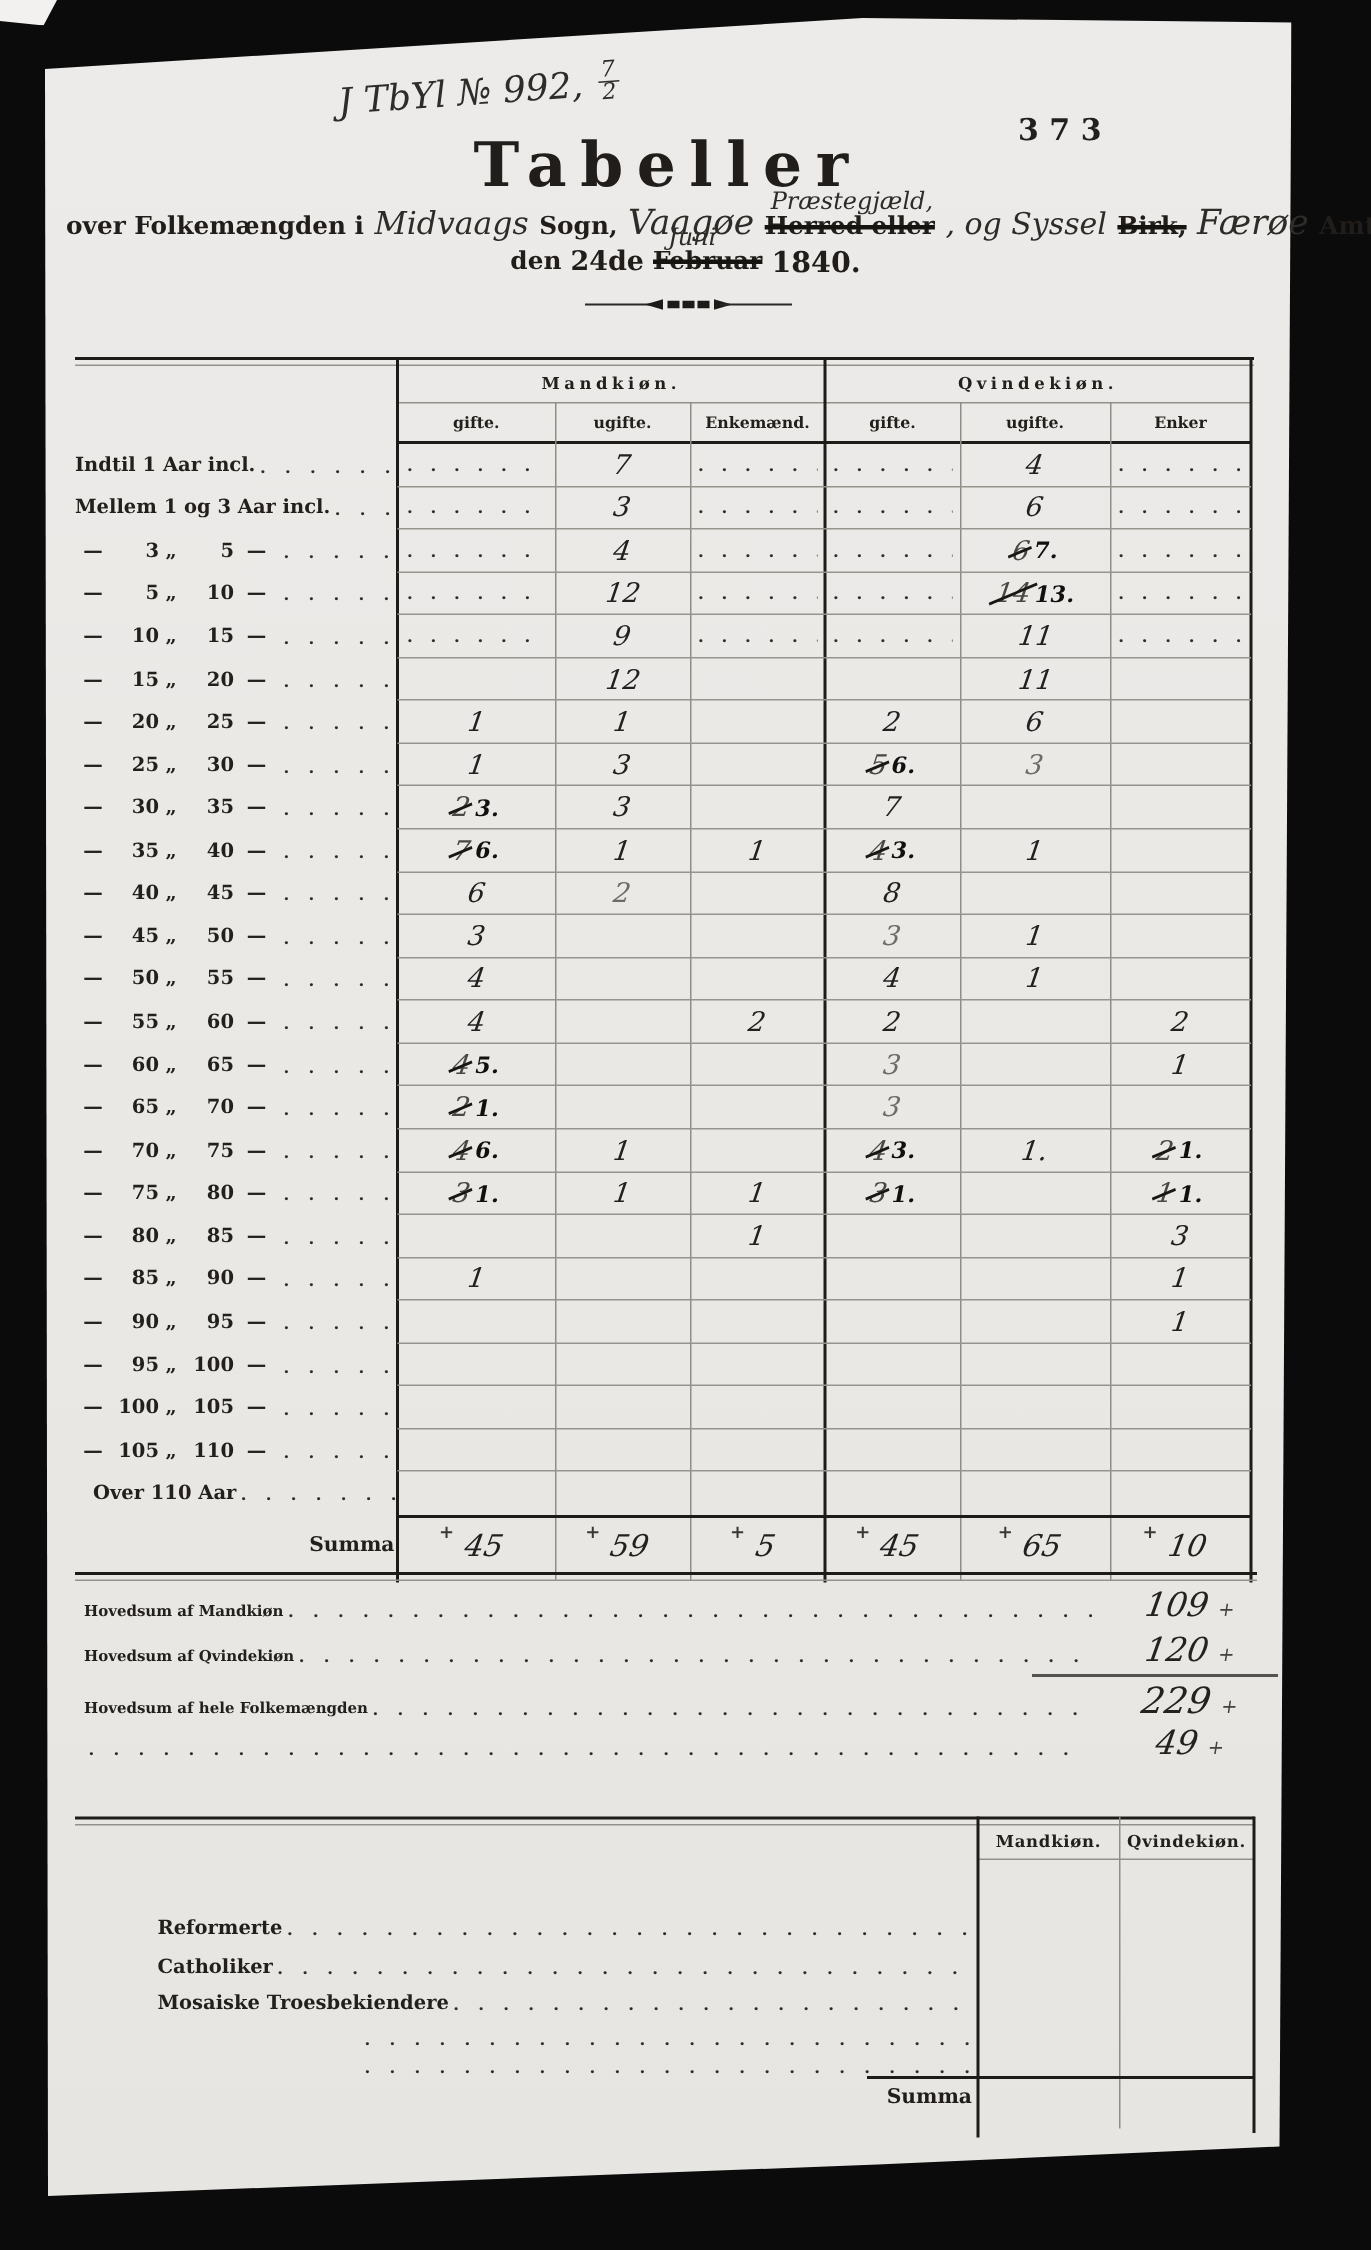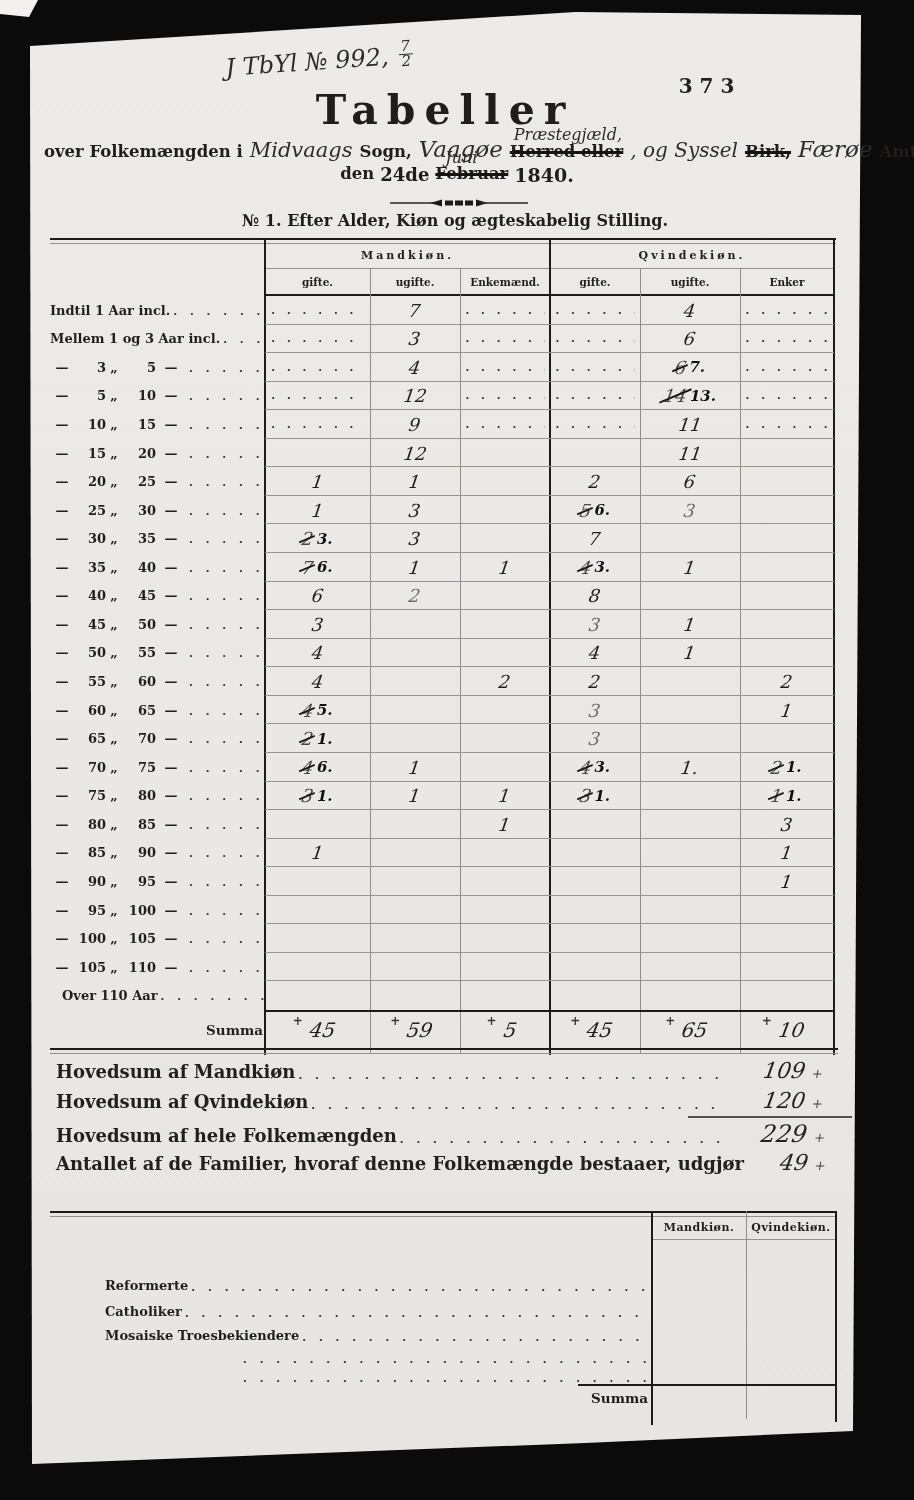--- a/index.html
+++ b/index.html
@@ -40,21 +40,21 @@
   .faint{color:#6e6c66;}
   .struckn{position:relative;display:inline-block;font-style:italic;font-size:18px;color:#4a4842;
            transform:skewX(-8deg);margin-right:3px;}
   .struckn::after{content:"";position:absolute;left:-22%;right:-22%;top:46%;
            border-top:2.4px solid #191714;transform:rotate(-24deg);}
   .corr{font-style:italic;font-weight:bold;font-size:15px;color:#12100e;}
   .tick{position:relative;top:-9px;left:-7px;font-size:12px;font-weight:bold;color:#3a3835;font-style:normal;}
   .sumnum{font-style:italic;font-size:20px;color:#232120;transform:skewX(-10deg);}
   
   .totrow{position:absolute;left:56px;width:800px;display:flex;align-items:baseline;white-space:nowrap;}
-  .totlab{font-size:18px;font-weight:bold;}
+  .totlab{font-size:10px;font-weight:bold;}
   .totval{width:125px;text-align:center;font-style:italic;font-size:22px;color:#242220;transform:skewX(-9deg);}
   .plus{font-size:13px;font-style:normal;color:#44423e;}
   
   .t2row{position:absolute;left:58px;width:592px;display:flex;align-items:baseline;white-space:nowrap;}
   .t2lab{font-size:13px;font-weight:bold;}
   .hdr-small{font-size:11px;font-weight:bold;letter-spacing:1px;text-align:center;}
   .subhdr{font-size:10.5px;font-weight:bold;text-align:center;}
 </style>
 </head>
 <body>
@@ -102,21 +102,20 @@
   <svg class="abs" style="left:390px;top:196px;" width="138" height="14" viewBox="0 0 138 14">
     <line x1="0" y1="7" x2="48" y2="7" stroke="#2a2825" stroke-width="1.4"></line>
     <polygon points="40,7 52,3.5 52,10.5" fill="#1d1b18"></polygon>
     <rect x="55" y="4.5" width="8" height="5" fill="#1d1b18"></rect>
     <rect x="65" y="4.5" width="8" height="5" fill="#1d1b18"></rect>
     <rect x="75" y="4.5" width="8" height="5" fill="#1d1b18"></rect>
     <polygon points="98,7 86,3.5 86,10.5" fill="#1d1b18"></polygon>
     <line x1="90" y1="7" x2="138" y2="7" stroke="#2a2825" stroke-width="1.4"></line>
   </svg>
 
-  <div class="abs fr" style="left:130px;top:211px;width:650px;text-align:center;font-size:16px;">№ 1.  Efter Alder, Kiøn og ægteskabelig Stilling.</div>
 
   <div class="hline" style="left:50px;top:238px;width:786px;height:2.4px;"></div>
   <div class="hline thin" style="left:50px;top:243px;width:786px;height:1px;"></div>
 
   <div class="abs hdr-small" style="left:265px;top:249px;width:285px;letter-spacing:3px;">Mandkiøn.</div>
   <div class="abs hdr-small" style="left:550px;top:249px;width:284px;letter-spacing:3px;">Qvindekiøn.</div>
   <div class="hline thin" style="left:265px;top:268px;width:569px;height:1.2px;"></div>
 
   <div class="abs subhdr" style="left:267px;top:276px;width:101px;">gifte.</div>
   <div class="abs subhdr" style="left:370px;top:276px;width:90px;">ugifte.</div>
@@ -744,21 +743,20 @@
         <span class="totlab">Hovedsum af Qvindekiøn</span>
         <span class="leader">. . . . . . . . . . . . . . . . . . . . . . . . . . . . . . . . . . . . . . . . </span>
         <span class="totval" style="font-size: 22px;">120 <span class="plus">+</span></span>
       </div>
       <div class="totrow" style="top: 1120px;">
         <span class="totlab">Hovedsum af hele Folkemængden</span>
         <span class="leader">. . . . . . . . . . . . . . . . . . . . . . . . . . . . . . . . . . . . . . . . </span>
         <span class="totval" style="font-size: 24px;">229 <span class="plus">+</span></span>
       </div>
       <div class="totrow" style="top: 1150px;">
-        <span class="totlab">Antallet af de Familier, hvoraf denne Folkemængde bestaaer, udgjør</span>
         <span class="leader">. . . . . . . . . . . . . . . . . . . . . . . . . . . . . . . . . . . . . . . . </span>
         <span class="totval" style="font-size: 22px;">49 <span class="plus">+</span></span>
       </div>
     </div>
   <div class="hline thin" style="left:688px;top:1116px;width:164px;height:1.6px;background:#55534e;"></div>
 
 
   <div class="hline" style="left:50px;top:1211px;width:786px;height:2.2px;"></div>
   <div class="hline thin" style="left:50px;top:1215.5px;width:786px;height:1px;"></div>
 

